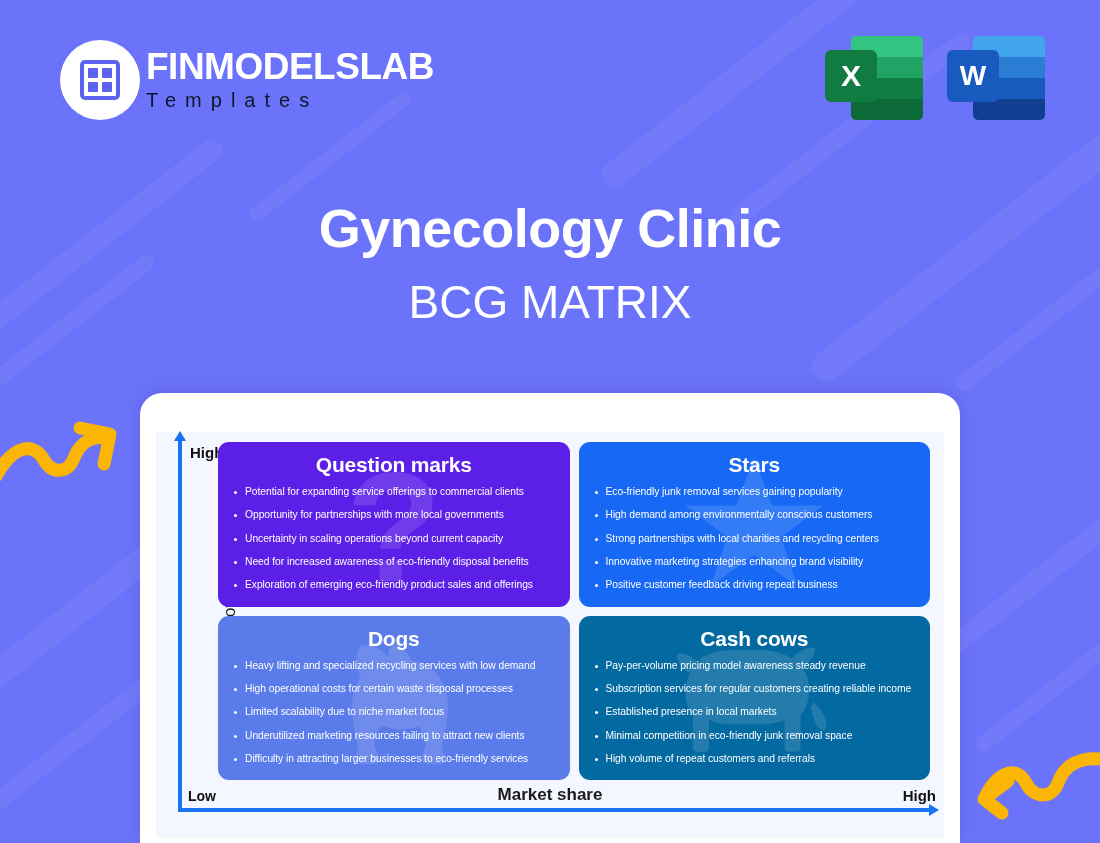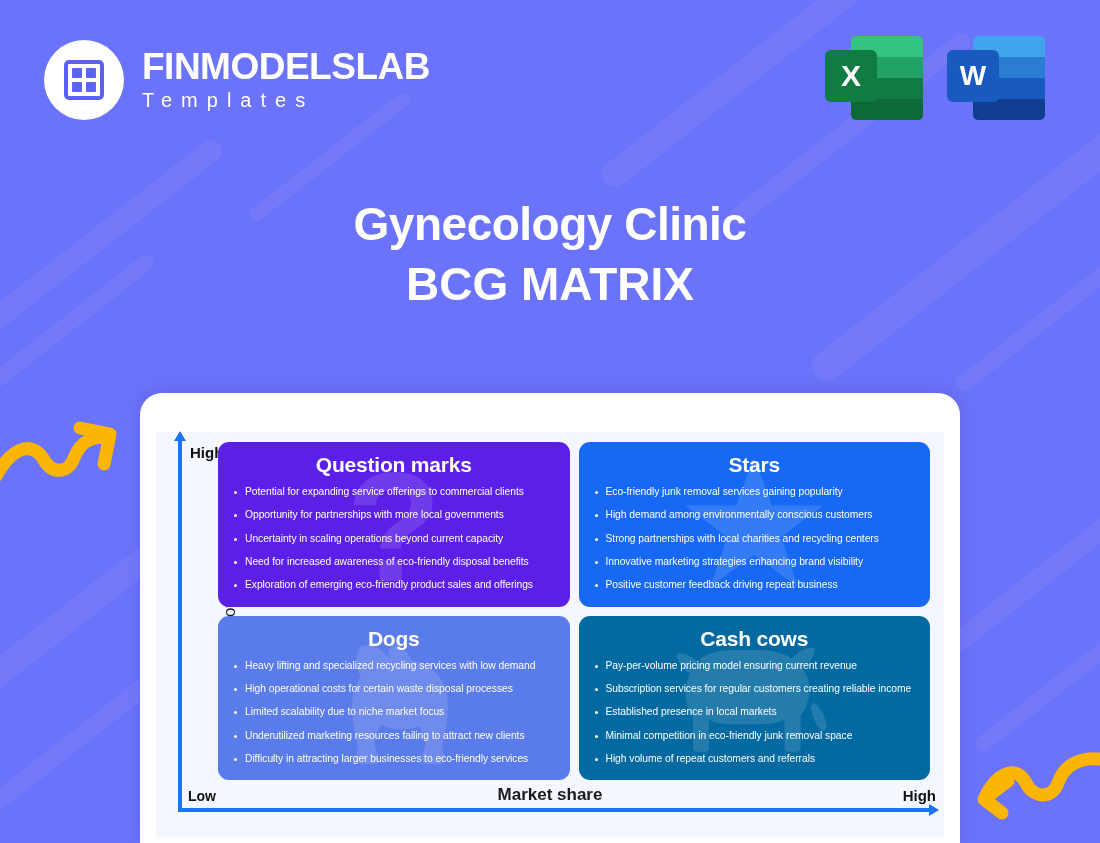--- a/index.html
+++ b/index.html
@@ -44,25 +44,25 @@
 
   
   .header {
     position: absolute;
     top: 0; left: 0; right: 0;
     height: 160px;
   }
 
   .logo-block {
     position: absolute;
-    left: 44px;
+    left: 60px;
     top: 40px;
     display: flex;
     align-items: center;
-    gap: 18px;
+    gap: 6px;
   }
   .logo-circle {
     width: 80px; height: 80px;
     border-radius: 50%;
     background: #ffffff;
     display: flex;
     align-items: center;
     justify-content: center;
     flex: none;
   }
@@ -85,21 +85,21 @@
   .logo-name {
     color: #ffffff;
     font-size: 37px;
     font-weight: bold;
     letter-spacing: -0.5px;
     line-height: 1.05;
     position: relative;
     white-space: nowrap;
   }
   .logo-sub {
-    color: #ffffff;
+    color: #0f172a;
     font-size: 20px;
     letter-spacing: 9px;
     font-weight: 400;
     margin-top: 3px;
     white-space: nowrap;
   }
 
   
   .office-icons {
     position: absolute;
@@ -156,31 +156,31 @@
 
   
   .titles {
     position: absolute;
     top: 196px;
     left: 0; right: 0;
     text-align: center;
     color: #ffffff;
   }
   .title-line1 {
-    font-size: 46px;
+    font-size: 54px;
     font-weight: bold;
     letter-spacing: -0.5px;
     line-height: 1.22;
   }
   .title-line2 {
     font-size: 46px;
-    font-weight: bold;
+    font-weight: normal;
     letter-spacing: 0px;
     line-height: 1.22;
-    margin-top: 4px;
+    margin-top: 12px;
   }
 
   
   .doodle { position: absolute; pointer-events: none; }
   .doodle-left  { left: -6px;  top: 410px; }
   .doodle-right { right: -2px; top: 735px; }
 
   
   .card {
     position: absolute;
@@ -470,21 +470,21 @@
 
       <div class="quad quad-c">
         <div class="quad-watermark">
           <svg width="160" height="150" viewBox="0 0 110 100">
             <path fill="#ffffff" d="M18 26c-5-6-12-9-16-7 0 5 4 10 9 13-2 4-3 9-3 14 0 6 2 11 5 15v22c0 2 1 3 3 3h5c2 0 3-1 3-3V64c4 2 9 3 14 3h24c5 0 10-1 14-3v19c0 2 1 3 3 3h5c2 0 3-1 3-3V61c4-5 6-11 6-18 0-6-2-11-5-15 5-3 9-8 9-13-4-2-11 1-16 7-6-4-14-6-22-6H40c-8 0-16 2-22 6z"></path>
             <path fill="#ffffff" d="M96 52c4 3 8 9 9 16 0 3-3 4-5 2-3-3-5-9-6-15z"></path>
           </svg>
         </div>
         <div class="quad-title">Cash cows</div>
         <ul class="quad-list">
-          <li>Pay-per-volume pricing model ensuring current revenue</li>
+          <li>Pay-per-volume pricing model awareness steady revenue</li>
           <li>Subscription services for regular customers creating reliable income</li>
           <li>Established presence in local markets</li>
           <li>Minimal competition in eco-friendly junk removal space</li>
           <li>High volume of repeat customers and referrals</li>
         </ul>
       </div>
 
     </div>
   </div>
 </div>

